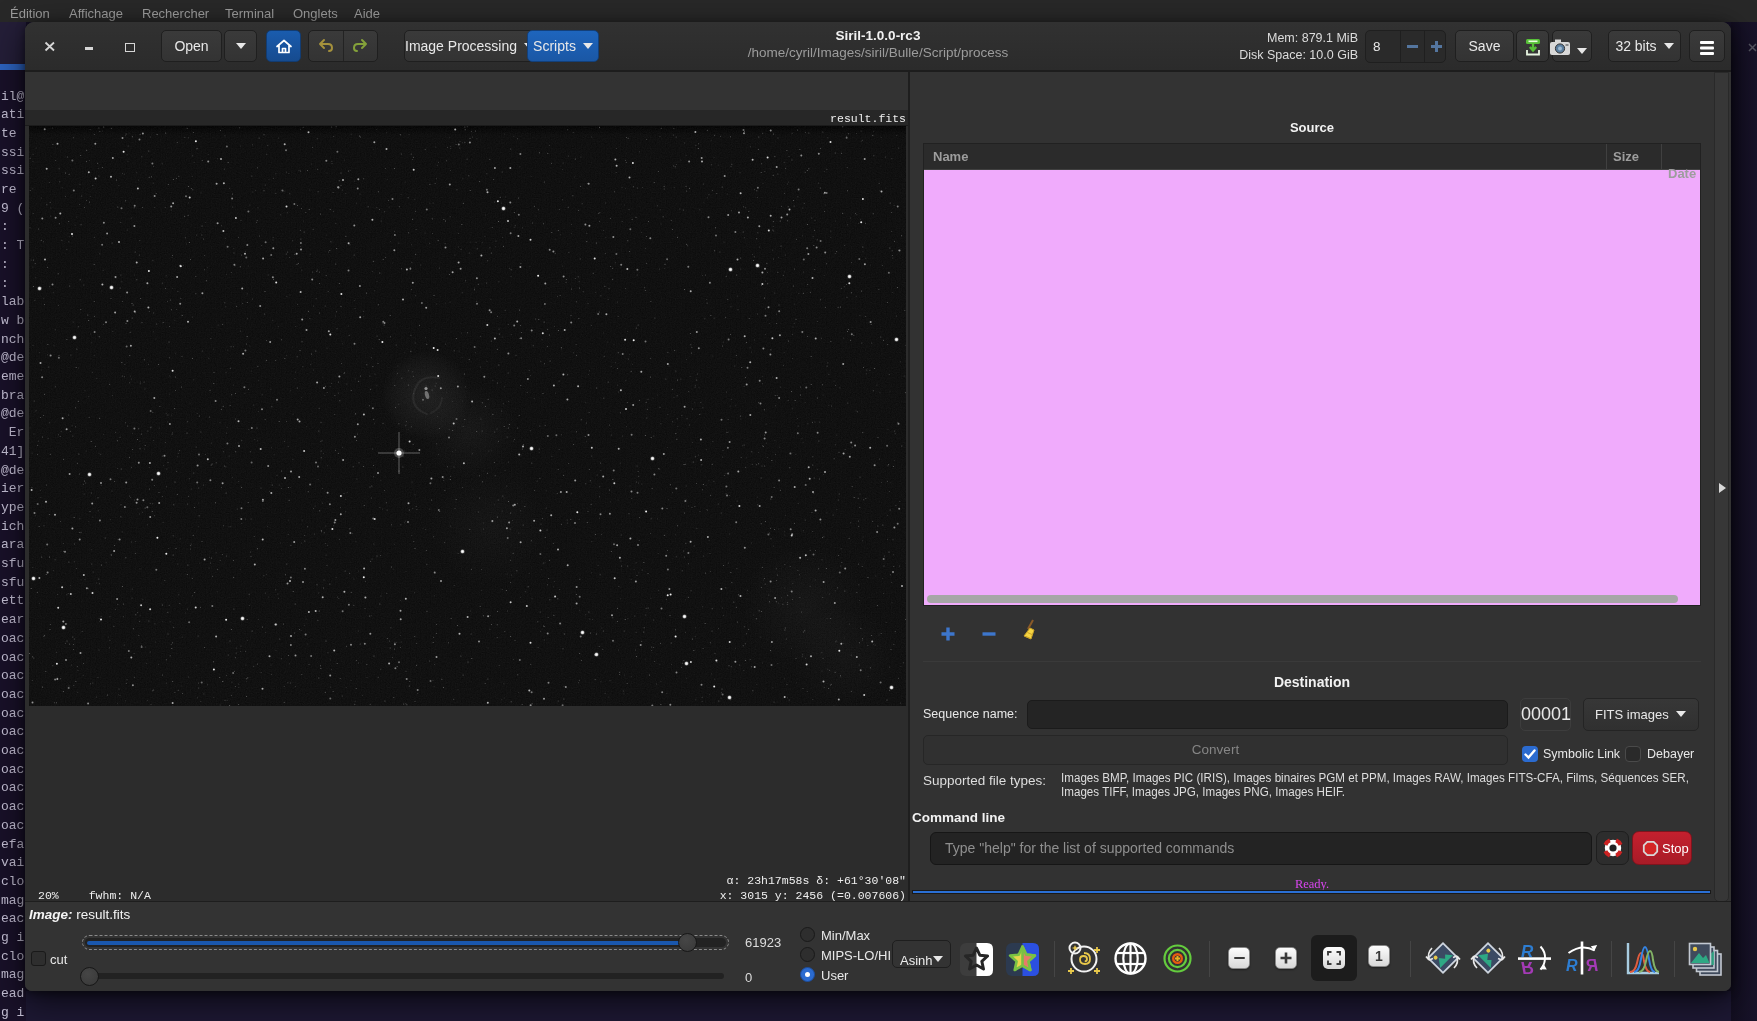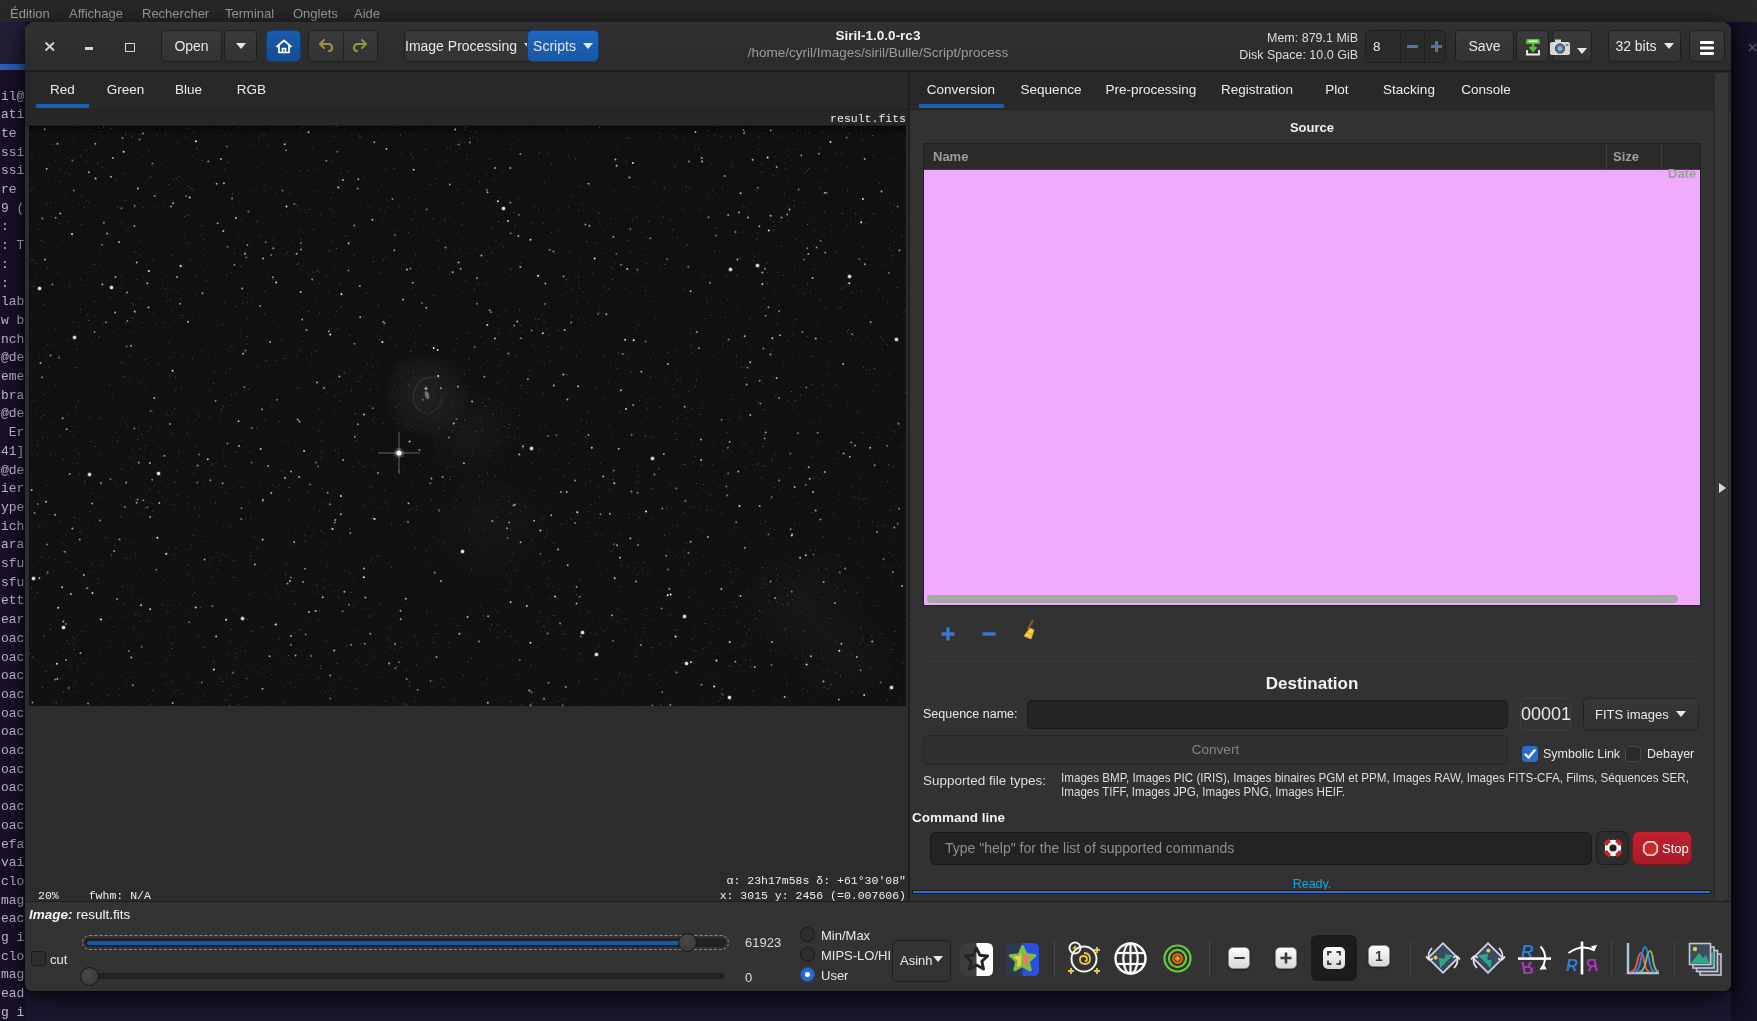--- a/index.html
+++ b/index.html
@@ -3379,50 +3379,50 @@
 #status20{position:absolute;left:13px;top:779px;color:#efefef;font-size:11.5px;font-family:"Liberation Mono",monospace;}
 #statusR{position:absolute;right:2px;top:764px;text-align:right;color:#efefef;font-size:11.5px;font-family:"Liberation Mono",monospace;line-height:14.5px;}
 
 #rpanel{position:absolute;left:885px;top:88px;width:804px;height:791px;background:#323232;}
 #rtitle{position:absolute;left:0;top:10px;width:804px;text-align:center;color:#f2f2f2;font-weight:bold;font-size:13px;}
 #srctable{position:absolute;left:13px;top:33px;width:778px;height:463px;background:#f0abfc;border:1px solid #212121;}
 #srctable .hdr{position:absolute;left:0;top:0;width:100%;height:26px;background:#2b2b2b;border-bottom:1px solid #404040;color:#9d9d9d;font-weight:bold;font-size:13px;}
 #srctable .hv{position:absolute;top:0;width:1px;height:26px;background:#404040;}
 #scrollh{position:absolute;left:17px;top:485px;width:751px;height:8px;border-radius:4px;background:#a6a6a6;}
 #sep1{position:absolute;left:13px;top:551px;width:778px;height:1px;background:#3a3a3a;}
-#desttitle{position:absolute;left:0;top:564px;width:804px;text-align:center;color:#f2f2f2;font-weight:bold;font-size:17px;}
+#desttitle{position:absolute;left:0;top:564px;width:804px;text-align:center;color:#f2f2f2;font-weight:bold;font-size:14px;}
 .lbl{color:#e8e8e8;font-size:12.5px;}
 #seqlbl{position:absolute;left:13px;top:597px;}
 #seqinput{position:absolute;left:117px;top:590px;width:481px;height:29px;background:#242424;border:1px solid #1b1b1b;border-radius:5px;}
 #numbox{position:absolute;left:610px;top:588px;width:51px;height:33px;border:1px solid #3d3d3d;border-radius:5px;color:#e8e8e8;font-size:18px;text-align:center;line-height:31px;}
 #fitscombo{position:absolute;left:673px;top:588px;width:116px;height:33px;background:linear-gradient(#373737,#303030);border:1px solid #242424;border-radius:5px;color:#e8e8e8;font-size:13px;line-height:31px;}
 #convertbtn{position:absolute;left:13px;top:625px;width:585px;height:30px;background:#303030;border:1px solid #262626;border-radius:5px;color:#858585;font-size:13.5px;text-align:center;line-height:28px;}
 .cb{position:absolute;width:16px;height:16px;border-radius:4px;}
 .cb.on{background:#2b6bd0;}
 .cb.off{background:#2a2a2a;border:1px solid #4a4a4a;}
 #sftlbl{position:absolute;left:13px;top:663px;color:#dedede;font-size:13.5px;}
 #sfttxt{position:absolute;left:151px;top:662px;width:640px;color:#dedede;font-size:12.5px;line-height:13.5px;white-space:nowrap;transform:scaleX(.93);transform-origin:0 0;}
 #cmdlbl{position:absolute;left:2px;top:700px;color:#f2f2f2;font-weight:bold;font-size:13.5px;}
 #cmdentry{position:absolute;left:20px;top:722px;width:662px;height:33px;background:#232323;border:1px solid #161616;border-radius:6px;color:#8f8f8f;font-size:14px;line-height:31px;}
 #helpbtn{position:absolute;left:686px;top:721px;width:33px;height:34px;background:#2d2d2d;border:1px solid #1e1e1e;border-radius:7px;}
 #stopbtn{position:absolute;left:722px;top:721px;width:60px;height:34px;background:linear-gradient(#c4202e,#a81b27);border:1px solid #7e141d;border-radius:7px;}
-#readytxt{position:absolute;left:0;top:767px;width:804px;text-align:center;color:#0ea5e9;font-size:12.5px;}
+#readytxt{position:absolute;left:0;top:767px;width:804px;text-align:center;color:#d946ef;font-size:12.5px;font-family:Liberation Serif, serif;}
 #progress{position:absolute;left:2px;top:780px;width:799px;height:4px;background:#191919;}
 #progress div{position:absolute;left:1px;top:1px;width:797px;height:2px;background:#2a6fd4;}
 #cstrip{position:absolute;left:1689px;top:50px;width:15px;height:830px;background:#373737;border:1px solid #292929;border-radius:0 0 5px 5px;}
 #cstrip .arr{position:absolute;left:4px;top:410px;width:0;height:0;border-top:5px solid transparent;border-bottom:5px solid transparent;border-left:7px solid #d8d8d8;}
 #bpanel{position:absolute;left:0;top:879px;width:1706px;height:90px;background:#333333;border-top:1px solid #1e1e1e;border-radius:0 0 7px 7px;}
 #imglbl{position:absolute;left:4px;top:5px;color:#f5f5f5;font-size:13.5px;}
 .slider-trough{position:absolute;background:#222222;border-radius:5px;}
 .knob{position:absolute;width:19px;height:19px;border-radius:50%;background:radial-gradient(circle at 40% 35%,#464646,#383838);border:1px solid #171717;}
 .radio{position:absolute;width:15px;height:15px;border-radius:50%;background:#2e2e2e;border:1.5px solid #191919;}
 .radio.on{background:#2b6bd0;border-color:#1c4d9e;}
 .radio.on::after{content:'';position:absolute;left:4px;top:4px;width:5px;height:5px;border-radius:50%;background:#fff;}
 .rlbl{position:absolute;color:#e8e8e8;font-size:13px;}
-#asinh{position:absolute;left:867px;top:38px;width:59px;height:42px;background:#333;border:1px solid #1e1e1e;border-radius:5px;color:#ececec;font-size:13px;}
+#asinh{position:absolute;left:867px;top:38px;width:59px;height:28px;background:#333;border:1px solid #1e1e1e;border-radius:5px;color:#ececec;font-size:13px;}
 .sep{position:absolute;top:39px;width:1px;height:36px;background:#454545;}
 .zbtn{position:absolute;width:22px;height:22px;background:linear-gradient(#fdfdfd,#d8d8d8);border:1px solid #888;border-radius:5px;box-shadow:0 1px 2px rgba(0,0,0,.4);}
 </style></head><body>
 <div id="menubar">
     <span style="left:10px">Édition</span>
     <span style="left:69px">Affichage</span>
     <span style="left:142px">Rechercher</span>
     <span style="left:225px">Terminal</span>
     <span style="left:293px">Onglets</span>
     <span style="left:354px">Aide</span>
@@ -3537,35 +3537,20 @@
           <circle cx="11" cy="10.5" r="4.6" fill="#5a7d9e" stroke="#333" stroke-width="1"></circle>
           <circle cx="11" cy="10.5" r="2" fill="#9db9d0"></circle>
           <rect x="16.5" y="6" width="3" height="2" fill="#888"></rect>
         </svg>
       <span class="arrdn" style="margin-left:2px"></span>
     </div>
     <div class="tbtn" style="left:1583px;width:73px;">32 bits<span class="arrdn"></span></div>
     <div class="tbtn" style="left:1664px;width:36px;">
       <div style="margin:10px auto 0;width:14px;height:3px;background:#fff;box-shadow:0 5.5px 0 #fff,0 11px 0 #fff;border-radius:1px"></div>
     </div>
-  </div>
-  <div id="tabrow">
-    <div class="tab" style="left:11px;width:53px;">Red</div>
-    <div class="tab" style="left:74px;width:53px;">Green</div>
-    <div class="tab" style="left:137px;width:53px;">Blue</div>
-    <div class="tab" style="left:200px;width:53px;">RGB</div>
-    <div class="tabu" style="left:11px;width:53px;"></div>
-    <div class="tab" style="left:866px;width:140px;">Conversion</div>
-    <div class="tab" style="left:956px;width:140px;">Sequence</div>
-    <div class="tab" style="left:1056px;width:140px;">Pre-processing</div>
-    <div class="tab" style="left:1162px;width:140px;">Registration</div>
-    <div class="tab" style="left:1242px;width:140px;">Plot</div>
-    <div class="tab" style="left:1314px;width:140px;">Stacking</div>
-    <div class="tab" style="left:1391px;width:140px;">Console</div>
-    <div class="tabu" style="left:894px;width:85px;"></div>
   </div>
   <div id="vdiv"></div>
   <div id="viewer">
     <div id="fitsbar">
         <span>result.fits</span>
       </div>
     <div id="imgarea">
       <div class="neb" style="left:352px;top:224px;width:90px;height:90px;background:radial-gradient(circle,rgba(190,190,190,.10),rgba(150,150,150,.04) 55%,transparent 70%);"></div>
       <div class="neb" style="left:385px;top:255px;width:110px;height:100px;background:radial-gradient(circle,rgba(170,170,170,.055),transparent 65%);"></div>
       <div class="neb" style="left:395px;top:345px;width:130px;height:110px;background:radial-gradient(circle,rgba(150,150,150,.04),transparent 70%);"></div>

